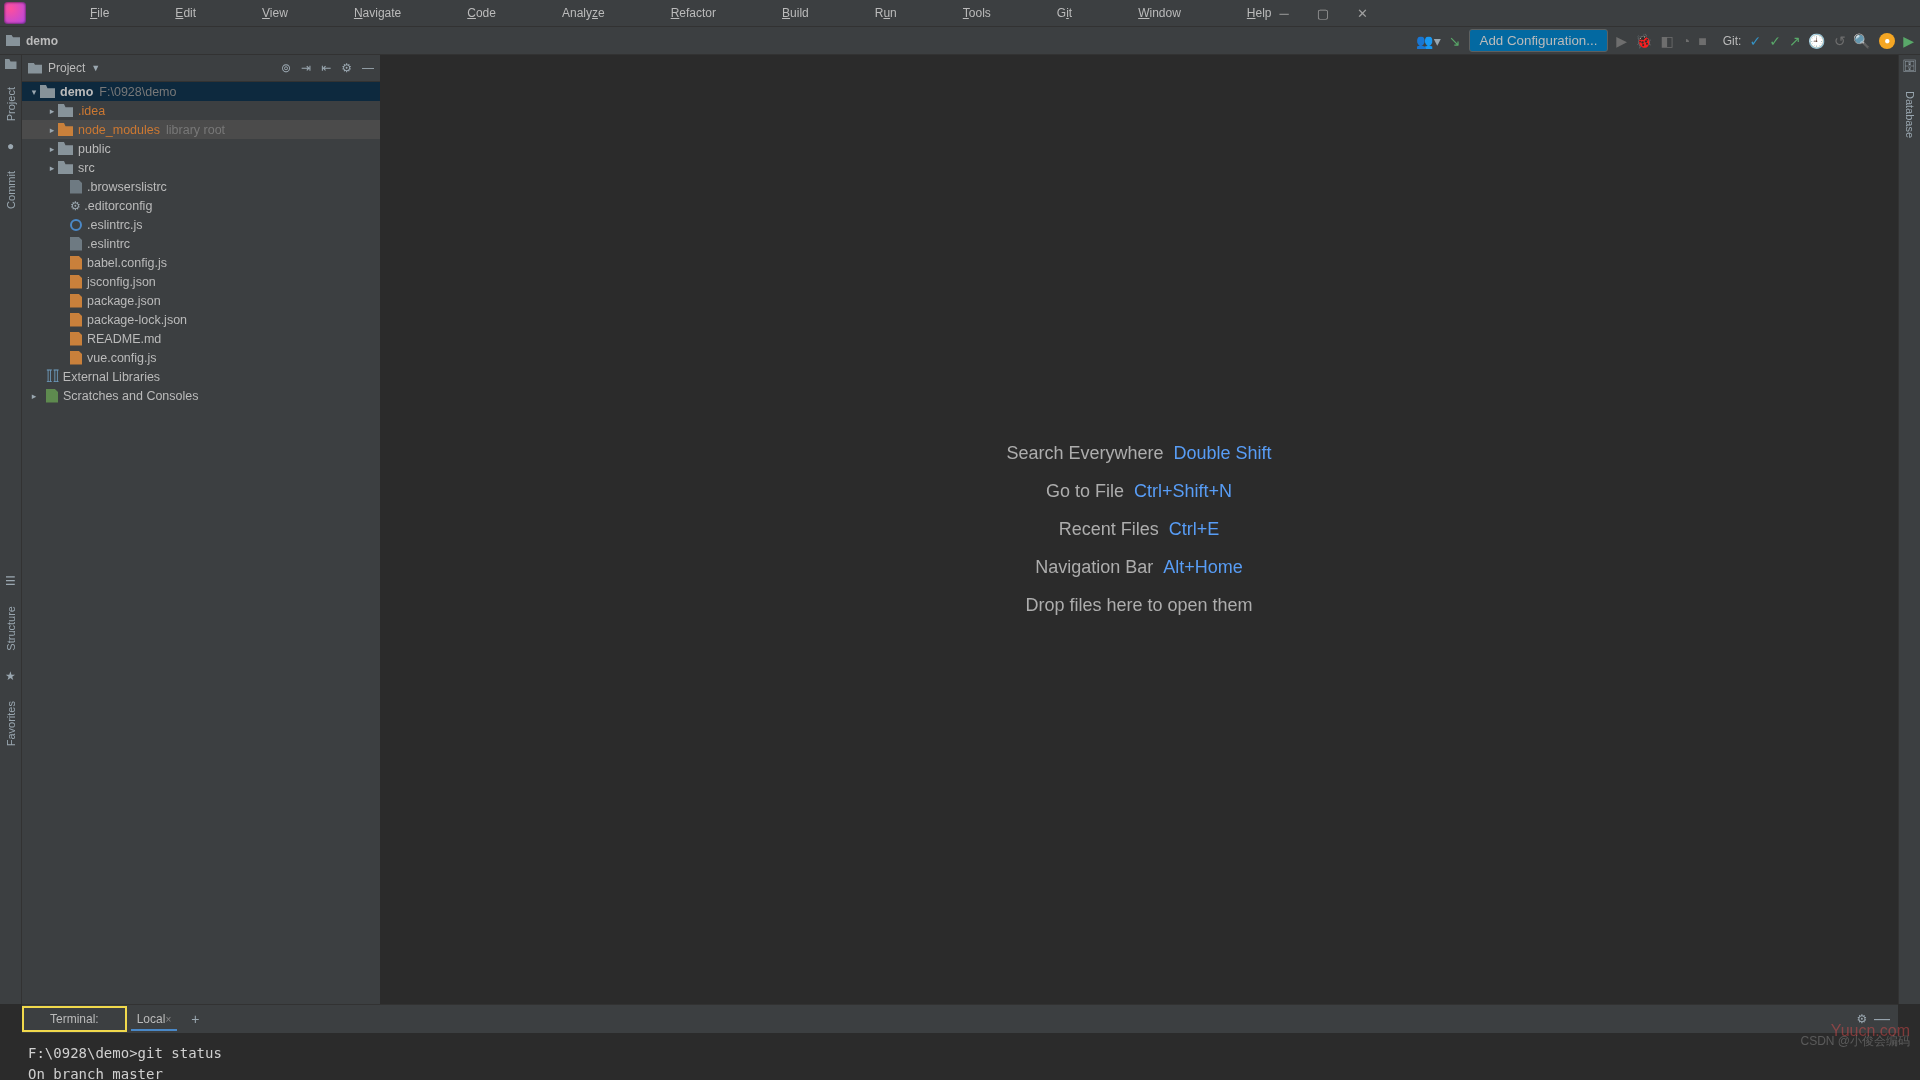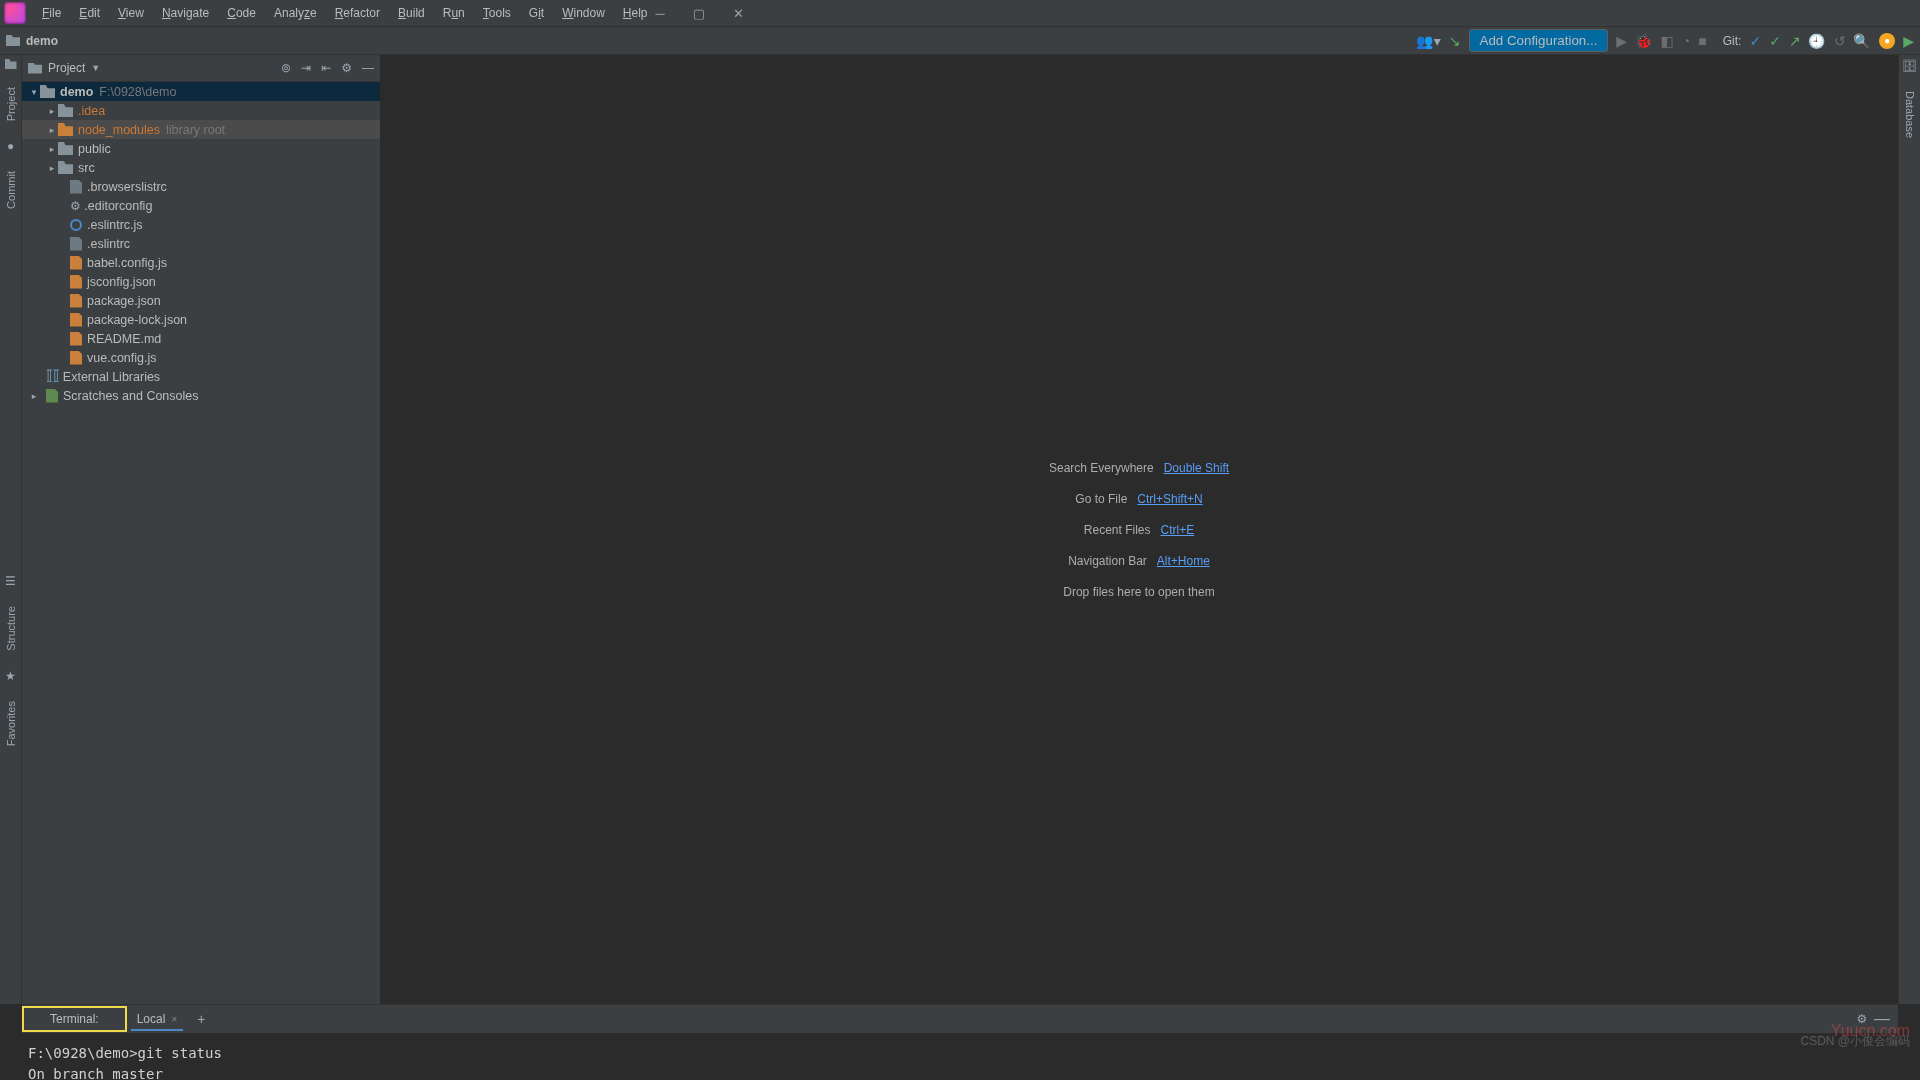--- a/index.html
+++ b/index.html
@@ -1,20 +1,20 @@
 <!DOCTYPE html>
 <html><head>
 <meta charset="utf-8">
 <style>
 * { box-sizing: border-box; margin: 0; padding: 0; }
 body { font-family: "Segoe UI", Arial, sans-serif; font-size: 12px; background: #2b2b2b; color: #bbbbbb; overflow: hidden; width: 1920px; height: 1080px; }
 .titlebar { display: flex; align-items: center; height: 27px; background: #3c3f41; border-bottom: 1px solid #323232; }
 .app-icon { width: 22px; height: 22px; margin: 0 8px 0 4px; background: radial-gradient(circle at 30% 30%, #fd4f9d, #b346e5); border-radius: 4px; box-shadow: inset 0 0 2px 1px rgba(0,0,0,.4); }
 .menu-items { display: flex; gap: 2px; }
-.menu-item { padding: 3px 8px; cursor: default; }
+.menu-item { padding: 3px 8px; cursor: default; margin-left: 48px; }
 .menu-item u { text-decoration: underline; }
 .window-title { flex: 1; text-align: center; color: #8a8a8a; font-size: 12px; }
 .win-controls { display: flex; gap: 28px; padding-right: 14px; color: #a0a0a0; }
 .win-ctrl { font-size: 13px; }
 .toolbar { display: flex; align-items: center; height: 28px; background: #3c3f41; border-bottom: 1px solid #323232; padding: 0 6px; }
 .breadcrumb { display: flex; align-items: center; gap: 6px; font-weight: bold; }
 .folder-icon { width: 14px; height: 11px; background: #87939a; clip-path: polygon(0 0, 40% 0, 50% 20%, 100% 20%, 100% 100%, 0 100%); }
 .toolbar-right { margin-left: auto; display: flex; align-items: center; gap: 8px; }
 .tb-btn { color: #9aa7b0; font-size: 14px; }
 .config-btn { background: #0369a1; border: 1px solid #5e6060; padding: 3px 10px; border-radius: 3px; color: #bbbbbb; }
@@ -41,27 +41,27 @@
 .t-folder { background: #87939a; clip-path: polygon(0 0, 40% 0, 50% 25%, 100% 25%, 100% 100%, 0 100%); }
 .t-folder-or { background: #c9803b; clip-path: polygon(0 0, 40% 0, 50% 25%, 100% 25%, 100% 100%, 0 100%); }
 .t-file { background: #6e7a82; width: 12px; height: 14px; clip-path: polygon(0 0, 70% 0, 100% 25%, 100% 100%, 0 100%); }
 .t-file-or { background: #c9803b; width: 12px; height: 14px; clip-path: polygon(0 0, 70% 0, 100% 25%, 100% 100%, 0 100%); }
 .t-gear { color: #9aa7b0; font-size: 12px; }
 .t-ring { width: 12px; height: 12px; border: 2px solid #4a88c7; border-radius: 50%; background: transparent; }
 .t-lib { color: #6e9cbf; font-size: 17px; }
 .muted { color: #787878; margin-left: 6px; }
 .orange-text { color: #cc7832; }
 .editor-area { flex: 1; background: #2b2b2b; display: flex; flex-direction: column; }
-.welcome { flex: 1; display: flex; flex-direction: column; justify-content: center; align-items: center; gap: 17px; font-size: 12px; color: #adadad; }
+.welcome { flex: 1; display: flex; flex-direction: column; justify-content: center; align-items: center; gap: 17px; font-size: 18px; color: #adadad; }
 .welcome-row { display: flex; gap: 10px; align-items: baseline; }
-.shortcut { color: #589df6; text-decoration: underline; }
+.shortcut { color: #589df6; }
 .term-panel { height: 230px; background: #2b2b2b; border-top: 1px solid #323232; display: flex; flex-direction: column; }
 .term-tabs { height: 28px; background: #3c3f41; display: flex; align-items: center; padding-right: 8px; }
 .term-tab-label { padding: 4px 26px; border: 2px solid #f1d94c; font-weight: normal; color: #bbbbbb; }
-.term-tab { padding: 4px 10px; position: relative; display: flex; align-items: center; gap: 6px; }
+.term-tab { padding: 4px 10px; position: relative; display: flex; align-items: center; gap: 0; }
 .term-tab.active::after { content: ""; position: absolute; bottom: -1px; left: 4px; right: 4px; height: 2px; background: #4a88c7; }
 .term-body { flex: 1; padding: 10px 6px; font-family: Consolas, monospace; font-size: 14px; color: #d0d0d0; overflow: auto; }
 .term-body p { line-height: 1.5; white-space: pre; }
 .watermark { position: absolute; right: 10px; bottom: 30px; color: rgba(200,200,200,.3); font-size: 12px; }
 .watermark2 { position: absolute; right: 10px; bottom: 40px; color: rgba(255,80,80,.4); font-size: 16px; }
 .below-editor { width: calc(1920px - 22px - 22px); margin-left: 22px; }
 .left-gutter2 { position: absolute; left: 0; top: 574px; width: 22px; height: 260px; background: #3c3f41; border-right: 1px solid #323232; display: flex; flex-direction: column; align-items: center; gap: 12px; color: #9aa7b0; }
 .close-x { font-size: 10px; color: #888; }
 .plus-tab { padding: 4px 10px; color: #9aa7b0; font-size: 14px; }
 .spacer { flex: 1; }

